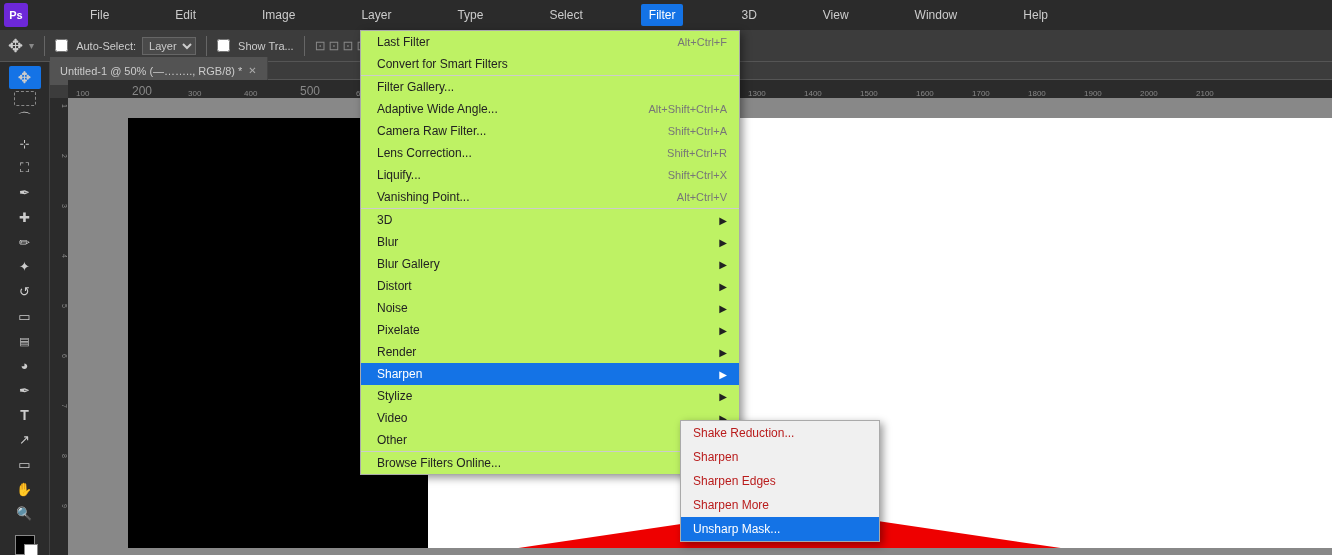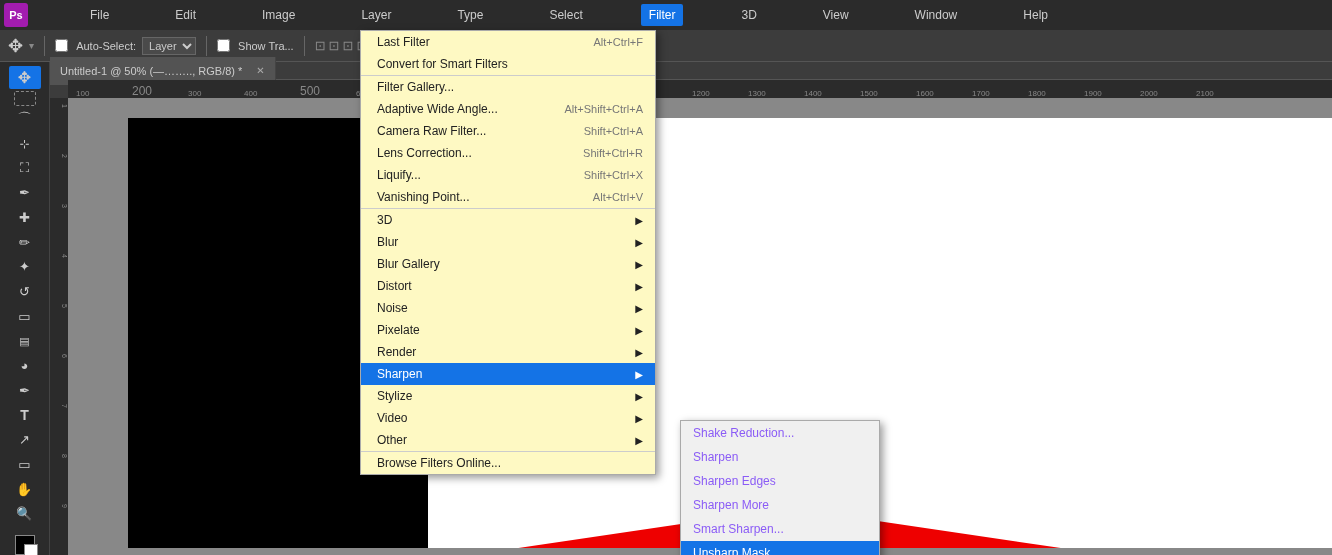--- a/index.html
+++ b/index.html
@@ -19,21 +19,21 @@
       background: #2b2b2b;
       display: flex;
       align-items: center;
       padding: 0 4px;
       position: relative;
       z-index: 100;
     }
     .ps-logo {
       width: 24px;
       height: 24px;
-      background: #a21caf;
+      background: #6d28d9;
       border-radius: 3px;
       display: flex;
       align-items: center;
       justify-content: center;
       color: white;
       font-weight: bold;
       font-size: 11px;
       margin-right: 6px;
       flex-shrink: 0;
     }
@@ -113,21 +113,21 @@
       align-items: center;
     }
     .doc-tab {
       height: 28px;
       background: #535353;
       color: #ccc;
       padding: 0 10px;
       display: flex;
       align-items: center;
       font-size: 11px;
-      gap: 14px;
+      gap: 6px;
       border-right: 1px solid #444;
     }
     .doc-tab .close-x {
       font-size: 10px;
       color: #aaa;
       cursor: pointer;
     }
 
     
     .doc-area {
@@ -170,22 +170,22 @@
       top: 30px;
       left: 0;
       z-index: 999;
     }
 
     
     .filter-menu {
       position: absolute;
       top: 0;
       left: 360px;
-      width: 296px;
-      background: #fef9c3;
+      width: 380px;
+      background: #bef264;
       border: 1px solid #aaa;
       box-shadow: 3px 3px 8px rgba(0,0,0,0.4);
     }
     .filter-menu .menu-section {
       border-bottom: 1px solid #ccc;
     }
     .filter-menu-item {
       display: flex;
       align-items: center;
       justify-content: space-between;
@@ -210,21 +210,21 @@
       left: 680px;
       width: 200px;
       background: #f0f0f0;
       border: 1px solid #aaa;
       box-shadow: 3px 3px 8px rgba(0,0,0,0.4);
     }
     .sharpen-submenu-item {
       display: flex;
       align-items: center;
       padding: 5px 12px;
-      color: #8b5cf6;
+      color: #b91c1c;
       cursor: pointer;
       font-size: 12px;
       white-space: nowrap;
     }
     .sharpen-submenu-item.selected {
       background: #1473e6;
       color: white;
     }
 
     
@@ -489,20 +489,17 @@
     </div>
     <div class="sharpen-submenu-item">
       <span>Sharpen</span>
     </div>
     <div class="sharpen-submenu-item">
       <span>Sharpen Edges</span>
     </div>
     <div class="sharpen-submenu-item">
       <span>Sharpen More</span>
     </div>
-    <div class="sharpen-submenu-item">
-      <span>Smart Sharpen...</span>
-    </div>
     <div class="sharpen-submenu-item selected">
       <span>Unsharp Mask...</span>
     </div>
   </div>
 </div>
 
 </body></html>

